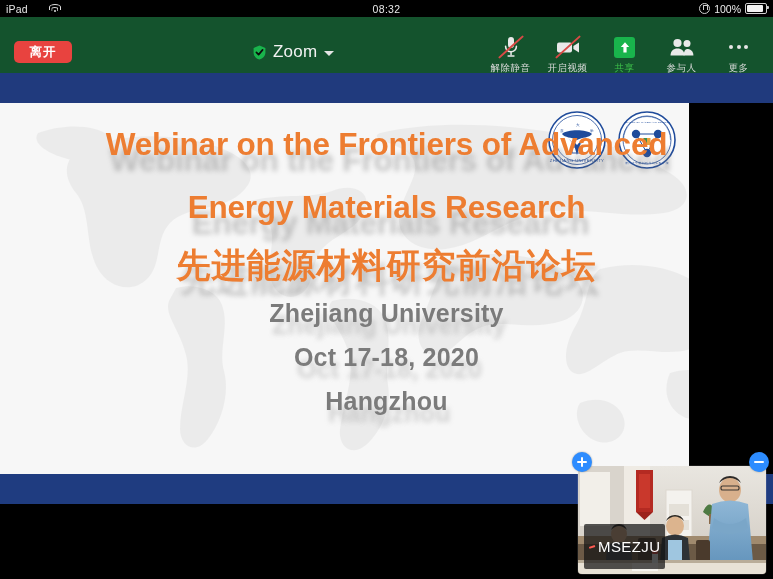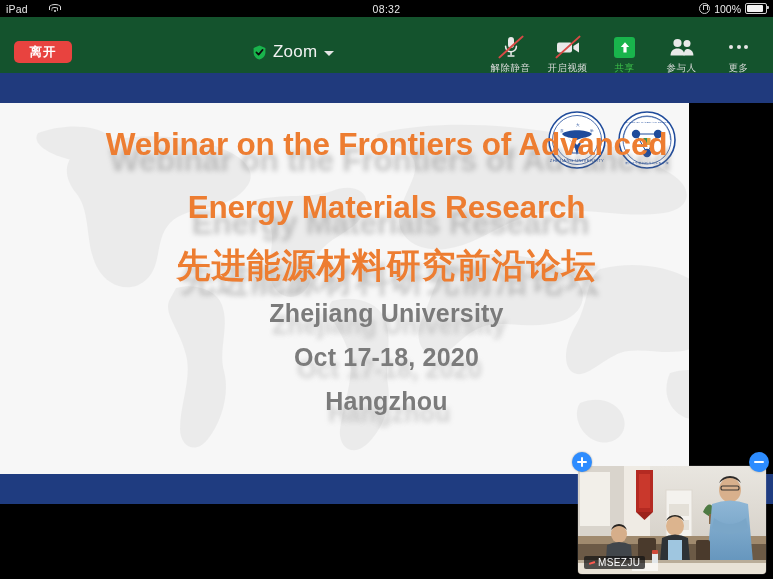--- a/index.html
+++ b/index.html
@@ -129,22 +129,22 @@
   #btn-plus{left:572px;top:452px;}
   #btn-minus{left:749px;top:452px;}
 
   .thumb{
     position:absolute;left:578px;top:466px;width:188px;height:108px;
     background:#2a2a2a;border-radius:4px;overflow:hidden;z-index:5;
     box-shadow:0 0 0 1px rgba(255,255,255,.10);
   }
   .thumb-scene{position:absolute;inset:0;}
   .thumb-label{
-    position:absolute;left:6px;bottom:5px;height:13px;padding:0 5px;
-    background:rgba(20,20,20,.72);color:#fff;font-size:10px;
+    position:absolute;left:6px;bottom:5px;height:13px;padding:16px 5px;
+    background:rgba(20,20,20,.72);color:#fff;font-size:15px;
     border-radius:2px;display:flex;align-items:center;letter-spacing:.4px;
   }
   .thumb-label .micslash{
     width:6px;height:1.5px;background:#ff5b52;margin-right:3px;
     transform:rotate(-18deg);display:inline-block;
   }
 
   .bottomblack{position:absolute;left:0;top:505px;width:773px;height:74px;background:#000;}
 </style>
 </head>

